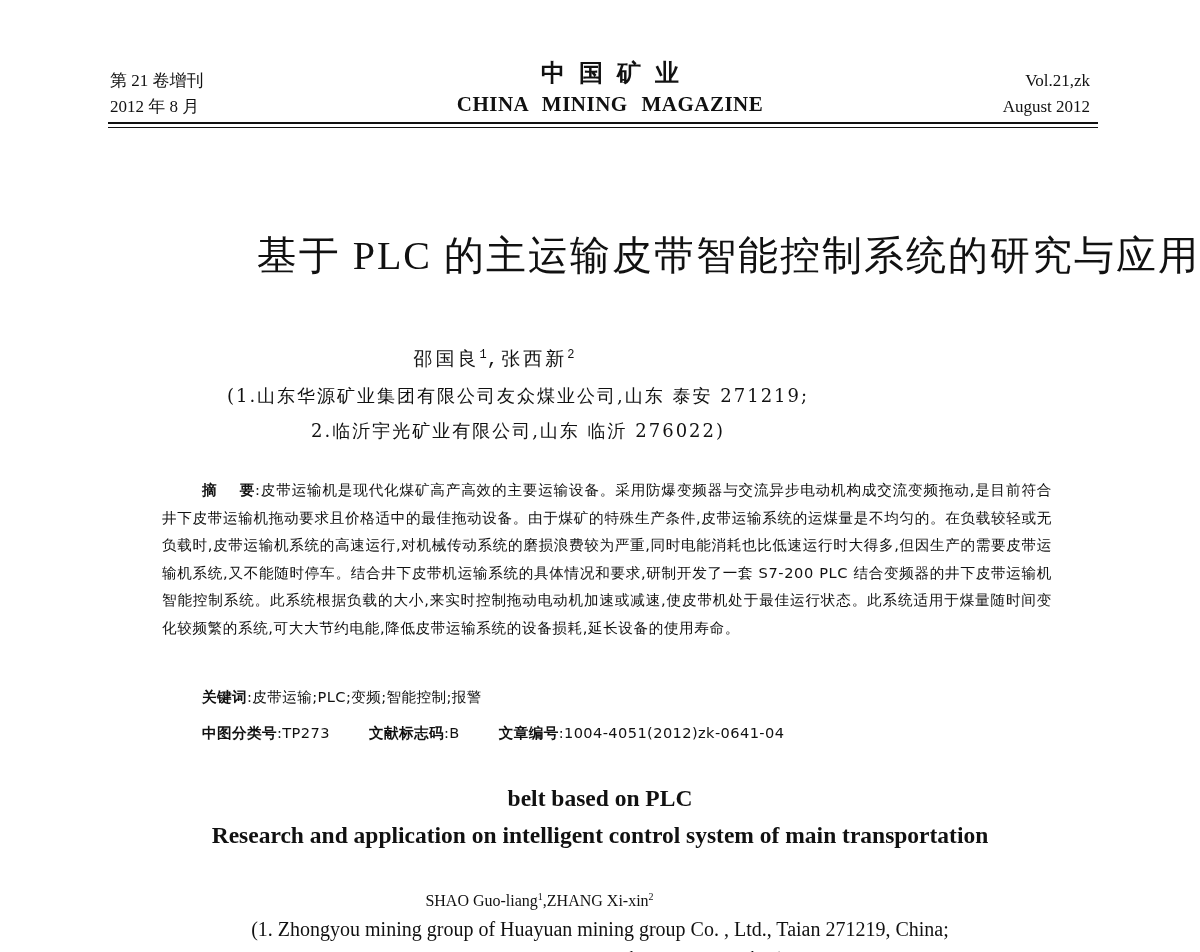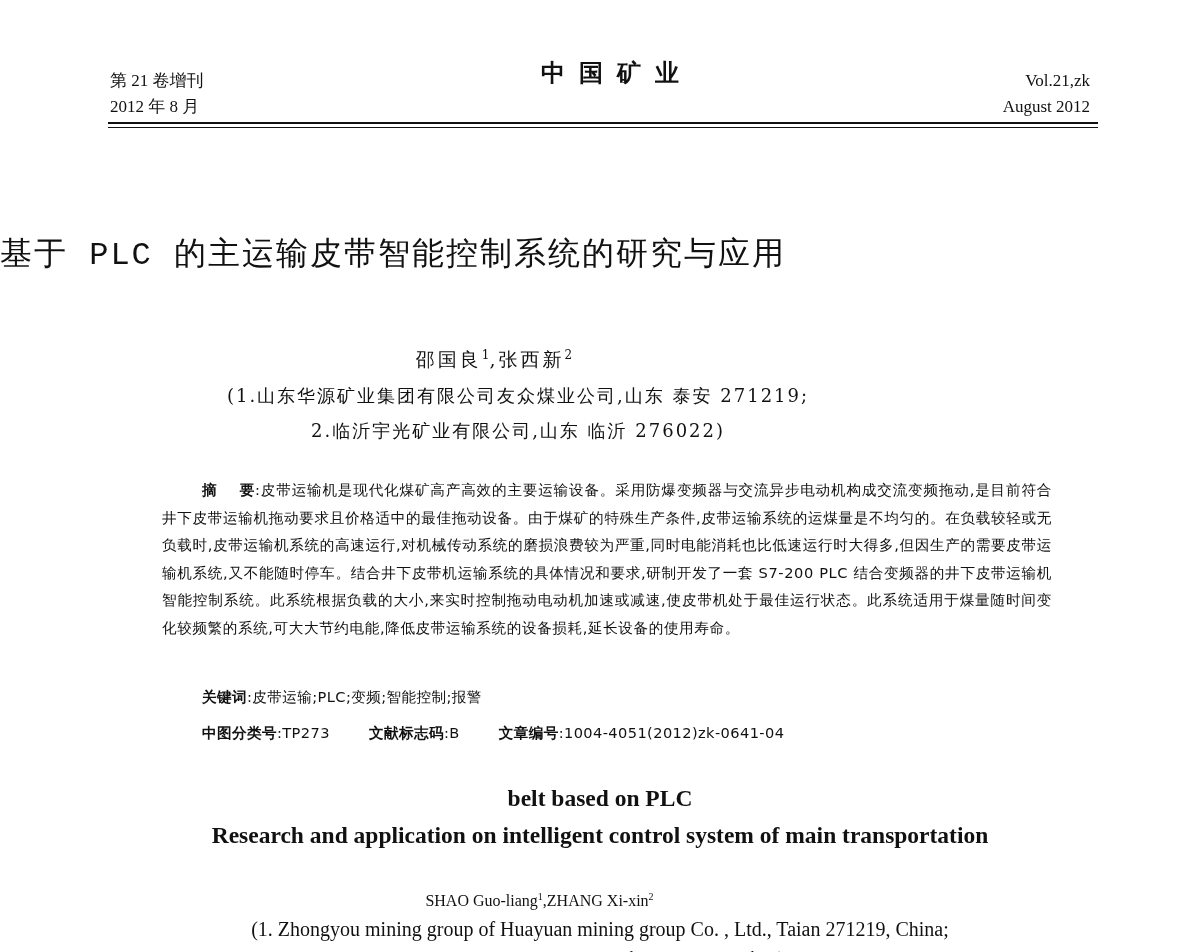--- a/index.html
+++ b/index.html
@@ -56,34 +56,35 @@
       background: #111;
     }
     .rule-thin {
       left: 108px; width: 990px; top: 127px; height: 1px;
       background: #111;
     }
 
     
     .cn-title {
       left: 0; width: 1200px; top: 228px;
-      text-align: left;
-      font-family: Liberation Mono, monospace;
-      font-size: 32px;
+      text-align: right;
+      font-family: Liberation Serif, serif;
+      font-size: 40px;
       line-height: 56px;
       letter-spacing: 2px;
     }
 
     
     .cn-authors {
       left: 0; width: 988px; top: 340px;
       text-align: center;
       font-size: 19px;
       line-height: 30px;
       letter-spacing: 3px;
+      font-family: Liberation Mono, monospace;
     }
     .cn-authors sup { font-size: 12px; letter-spacing: 0; }
     .cn-aff {
       left: 0; width: 1036px; top: 378px;
       text-align: center;
       font-size: 18px;
       line-height: 35px;
       letter-spacing: 2px;
     }
 
@@ -149,20 +150,21 @@
 </head>
 <body>
 
 <div class="abs hdr-left">
   <div>第 21 卷增刊</div>
   <div>2012 年 8 月</div>
 </div>
 
 <div class="abs hdr-center">
   <div class="cn">中国矿业</div>
+  <div class="en">CHINA MINING MAGAZINE</div>
 </div>
 
 <div class="abs hdr-right">
   <div>Vol.21,zk</div>
   <div>August 2012</div>
 </div>
 
 <div class="abs rule-thick"></div>
 <div class="abs rule-thin"></div>
 

